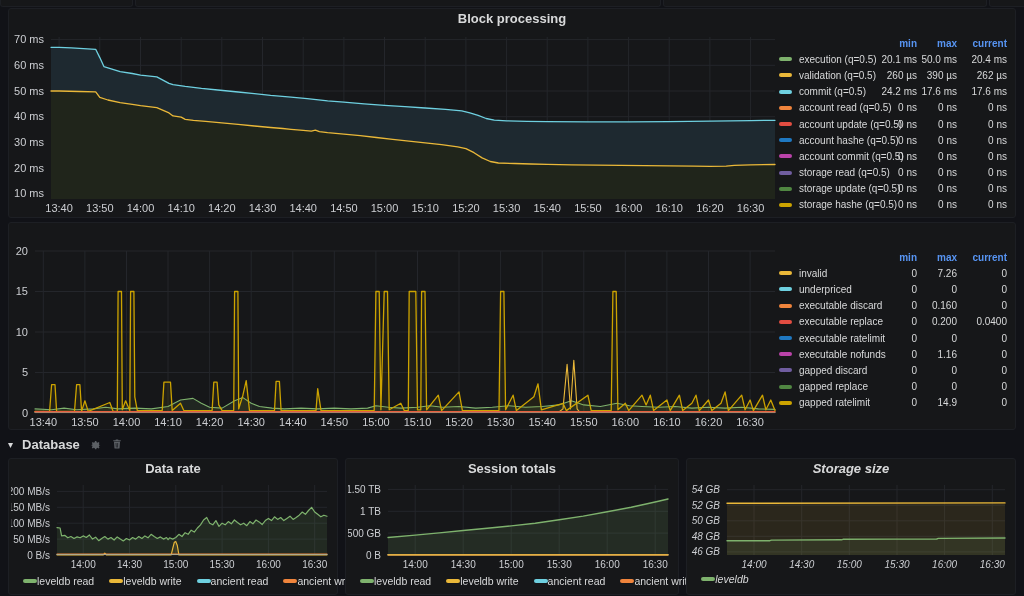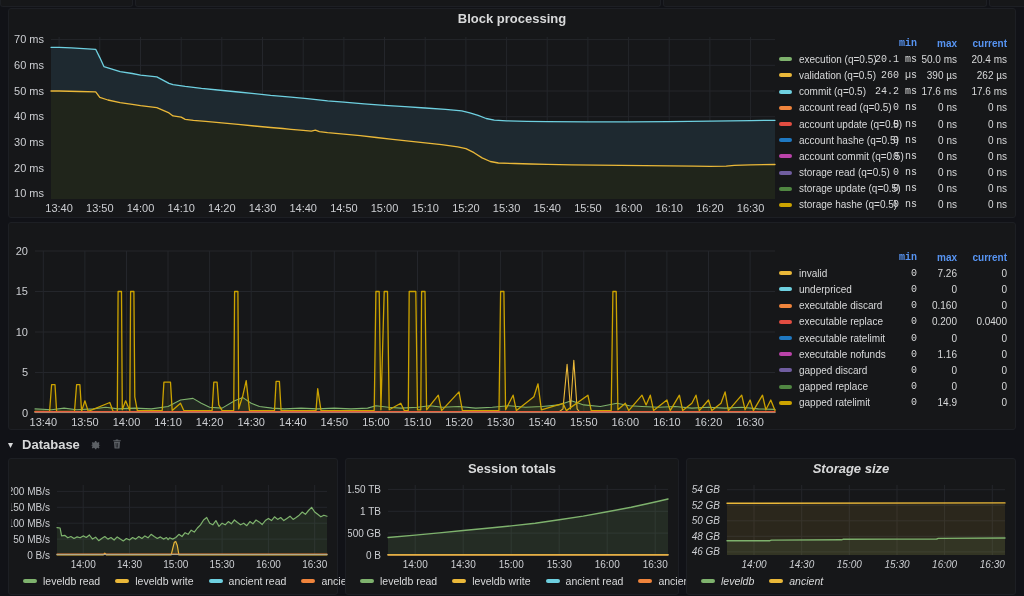--- a/index.html
+++ b/index.html
@@ -9,25 +9,25 @@
   .panel{position:absolute;background:#161719;border:1px solid #1d1f24;border-radius:3px;box-sizing:border-box;}
   .panel-title{height:20px;line-height:20px;text-align:center;font-size:13px;font-weight:600;color:#d8d9da;cursor:pointer;}
   .chart-wrap{position:absolute;}
   .chart-wrap svg{display:block;}
   
   .lt{position:absolute;font-size:10px;color:#d8d9da;}
   .lt-row{display:flex;align-items:center;height:16.2px;cursor:pointer;white-space:nowrap;}
   .lt-swatch{width:13px;height:4px;border-radius:2px;margin-right:7px;flex:0 0 auto;}
   .lt-label{flex:1 1 auto;min-width:0;overflow:visible;}
   .lt-val{flex:0 0 auto;text-align:right;}
-  .lt-v1{width:46px;font-family:Liberation Mono, monospace;} .lt-v2{width:40px;} .lt-v3{width:50px;}
+  .lt-v1{width:46px;} .lt-v2{width:40px;} .lt-v3{width:50px;}
   .lt-head{color:#5794f2;font-weight:700;}
   
   .il{position:absolute;display:flex;align-items:center;gap:15px;font-size:10.5px;color:#d8d9da;}
-  .il-item{display:flex;align-items:center;gap:6px;cursor:pointer;white-space:nowrap;}
+  .il-item{display:flex;align-items:center;cursor:pointer;white-space:nowrap;}
   .il-dash{width:14px;height:4px;border-radius:2px;}
   
   .row-header{position:absolute;display:flex;align-items:center;gap:9px;color:#d8d9da;}
   .row-title{font-size:13px;font-weight:700;cursor:pointer;}
   .row-chev{font-size:10px;color:#d8d9da;cursor:pointer;}
   .row-icon{width:13px;height:13px;cursor:pointer;opacity:.55;}
   .row-icon svg{display:block;}
 </style>
 </head>
 <body>
@@ -322,20 +322,21 @@
         </svg>
     </span>
     <span class="row-icon">
       <svg viewBox="0 0 16 16" width="12" height="12">
           <path fill="#9aa0a6" d="M6.5 2h3l.5 1H13v1.3H3V3h3l.5-1zM4 5h8l-.6 8.2c0 .5-.4.8-.9.8H5.5c-.5 0-.9-.3-.9-.8L4 5zm2.2 1.5l.3 6h.9l-.3-6h-.9zm2.4 0l-.1 6h.9l.1-6H8.6z"></path>
         </svg>
     </span>
   </div>
 
   <section class="panel" style="left:8px;top:458px;width:330px;height:137px;">
+    <div class="panel-title">Data rate</div>
     <div class="chart-wrap" style="left:2px;top:20px;width:324px;height:92px;">
       <svg width="324" height="92" viewBox="0 0 324 92">
           <line x1="46" x2="316" y1="76.0" y2="76.0" stroke="#24262b" stroke-width="1"></line>
           <text x="39" y="79.5" text-anchor="end" fill="#ccced2" font-size="10" font-family="&quot;Liberation Sans&quot;,sans-serif">0 B/s</text>
           <line x1="46" x2="316" y1="60.1" y2="60.1" stroke="#24262b" stroke-width="1"></line>
           <text x="39" y="63.6" text-anchor="end" fill="#ccced2" font-size="10" font-family="&quot;Liberation Sans&quot;,sans-serif">50 MB/s</text>
           <line x1="46" x2="316" y1="44.2" y2="44.2" stroke="#24262b" stroke-width="1"></line>
           <text x="39" y="47.7" text-anchor="end" fill="#ccced2" font-size="10" font-family="&quot;Liberation Sans&quot;,sans-serif">100 MB/s</text>
           <line x1="46" x2="316" y1="28.3" y2="28.3" stroke="#24262b" stroke-width="1"></line>
           <text x="39" y="31.8" text-anchor="end" fill="#ccced2" font-size="10" font-family="&quot;Liberation Sans&quot;,sans-serif">150 MB/s</text>
@@ -457,21 +458,21 @@
           <line x1="255.6" x2="255.6" y1="6" y2="76" stroke="#24262b" stroke-width="1"></line>
           <text x="255.6" y="89" text-anchor="middle" fill="#ccced2" font-size="10" font-family="&quot;Liberation Sans&quot;,sans-serif">16:00</text>
           <line x1="303.3" x2="303.3" y1="6" y2="76" stroke="#24262b" stroke-width="1"></line>
           <text x="303.3" y="89" text-anchor="middle" fill="#ccced2" font-size="10" font-family="&quot;Liberation Sans&quot;,sans-serif">16:30</text>
           <path d="M38.0,24.3L316.0,23.9L316.0,76.0L38.0,76.0Z" fill="rgba(234,184,57,0.10)" stroke="none"></path>
           <path d="M38.0,24.3L316.0,23.9" fill="none" stroke="#EAB839" stroke-width="1.4" stroke-linejoin="round" stroke-linecap="round"></path>
           <path d="M38.0,61.8L80.9,61.7L82.5,61.1L152.4,60.8L154.0,60.3L204.8,60.1L247.7,60.0L249.3,59.4L316.0,59.0L316.0,76.0L38.0,76.0Z" fill="rgba(126,178,109,0.10)" stroke="none"></path>
           <path d="M38.0,61.8L80.9,61.7L82.5,61.1L152.4,60.8L154.0,60.3L204.8,60.1L247.7,60.0L249.3,59.4L316.0,59.0" fill="none" stroke="#7EB26D" stroke-width="1.4" stroke-linejoin="round" stroke-linecap="round"></path>
         </svg>
     </div>
-    <div class="il" style="left:14px;bottom:5px;height:16px;">
+    <div class="il" style="left:14px;bottom:5px;height:16px;flex-direction:column;">
         <span class="il-item">
           <span class="il-dash" style="background:#7EB26D"></span>
           <span>leveldb</span>
         </span>
         <span class="il-item">
           <span class="il-dash" style="background:#EAB839"></span>
           <span>ancient</span>
         </span>
       </div>
   </section>

